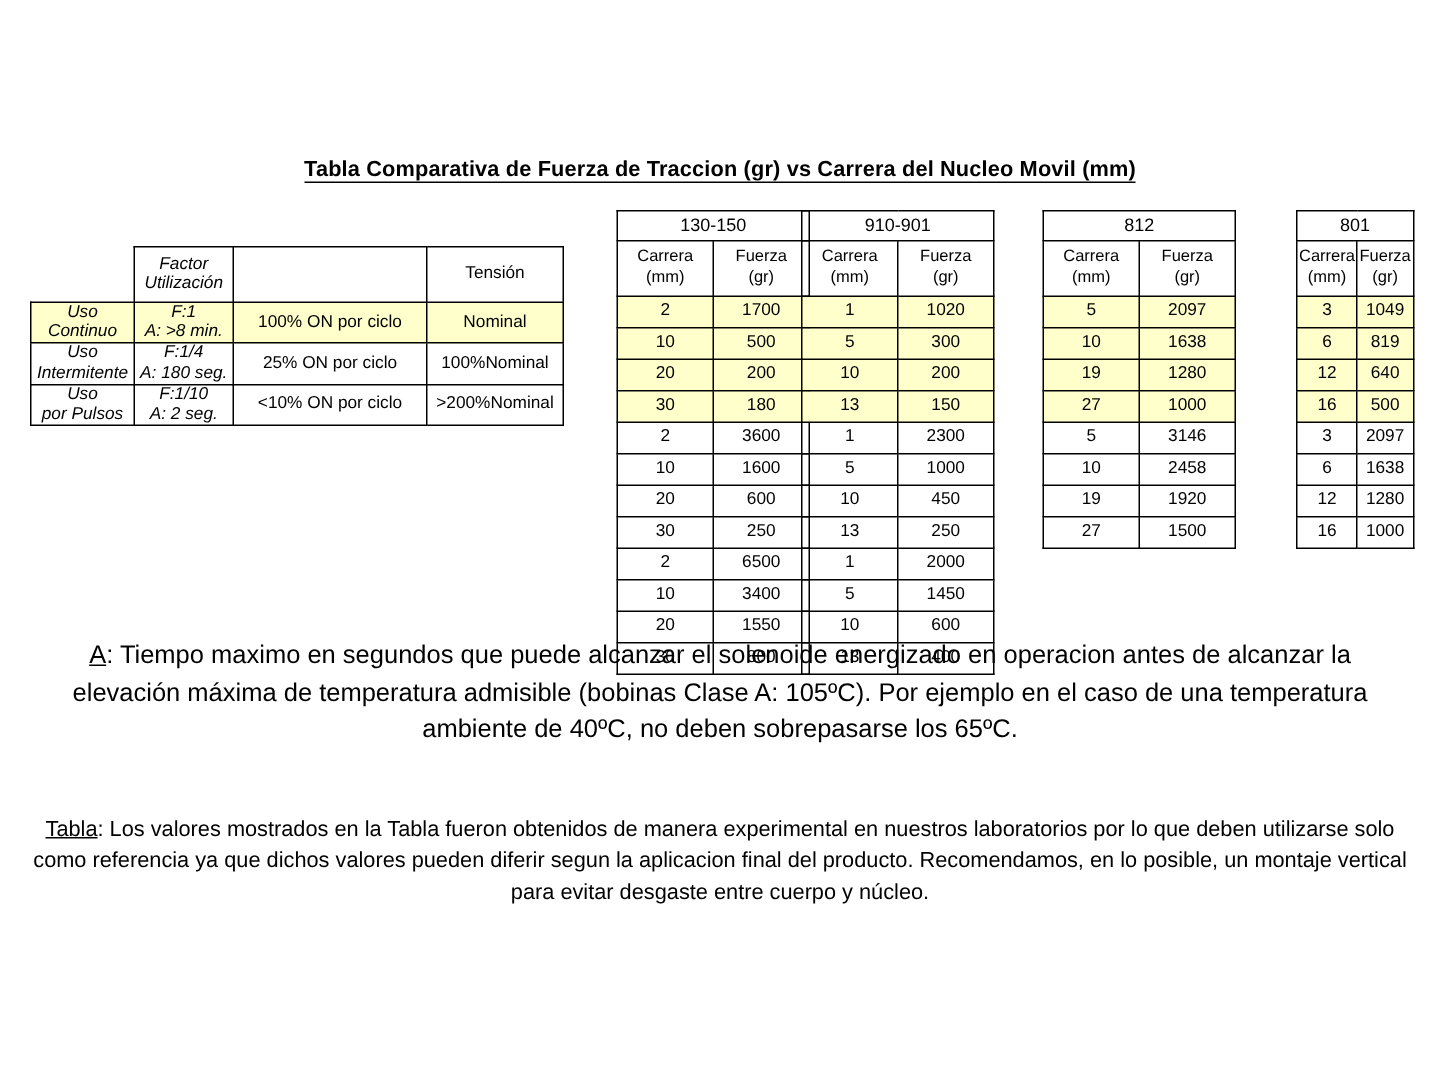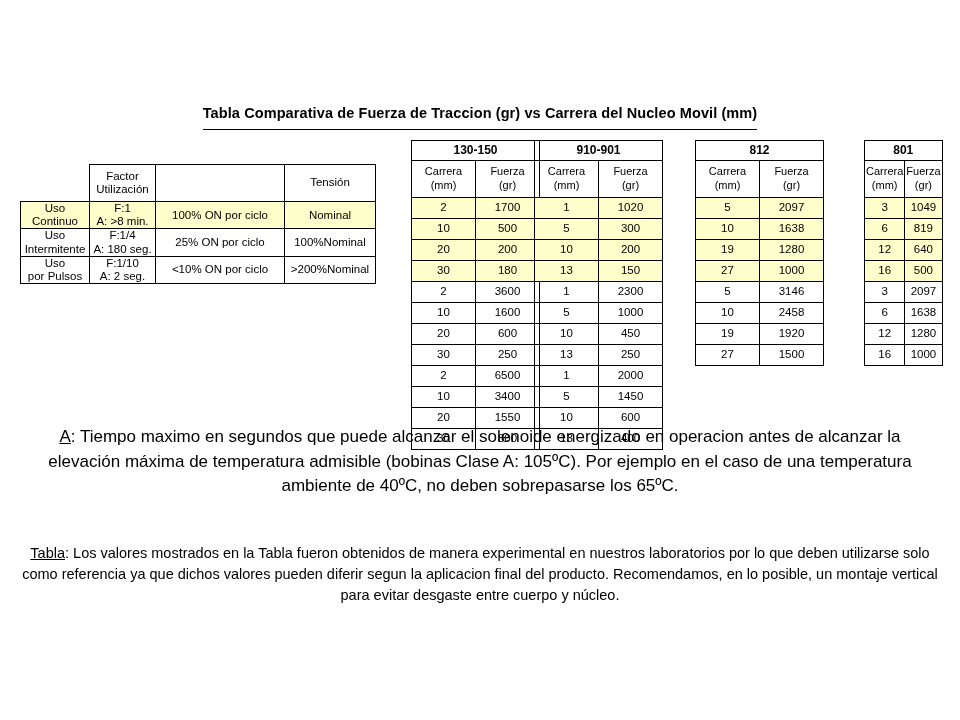--- a/index.html
+++ b/index.html
@@ -26,21 +26,21 @@
     left: 0;
     top: 105px;
     width: 960px;
     text-align: center;
     font-size: 14.5px;
     font-weight: bold;
     letter-spacing: 0.1px;
   }
   .title span {
     border-bottom: 1px solid #000;
-    padding-bottom: 8px;
+    padding-bottom: 0;
   }
 
   
   .table-wrap {
     position: absolute;
     left: 20px;
     top: 140px;
     width: 920px;
   }
   table.grid {
@@ -75,40 +75,41 @@
     height: 36px !important;
   }
   .yellow {
     background: #ffffcc;
   }
   .cell-pad {
     padding: 0 3px;
   }
   .two-line {
     line-height: 1.25;
+    font-style: italic;
   }
 
   
   .group {
     position: absolute;
     top: 0;
   }
   .group table {
     border-collapse: collapse;
     font-size: 11.5px;
     table-layout: fixed;
   }
   .group table td {
     border: 1px solid #000;
     text-align: center;
     height: 18px;
     line-height: 1.15;
   }
   .group .gtitle td {
-    font-weight: bold;
+    font-weight: normal;
     height: 17px;
     font-size: 12px;
     margin-top: 31px;
   }
   .group .gsub td {
     height: 34px;
     font-size: 11px;
     line-height: 1.25;
   }
   .col-carrera { width: 61px; }

